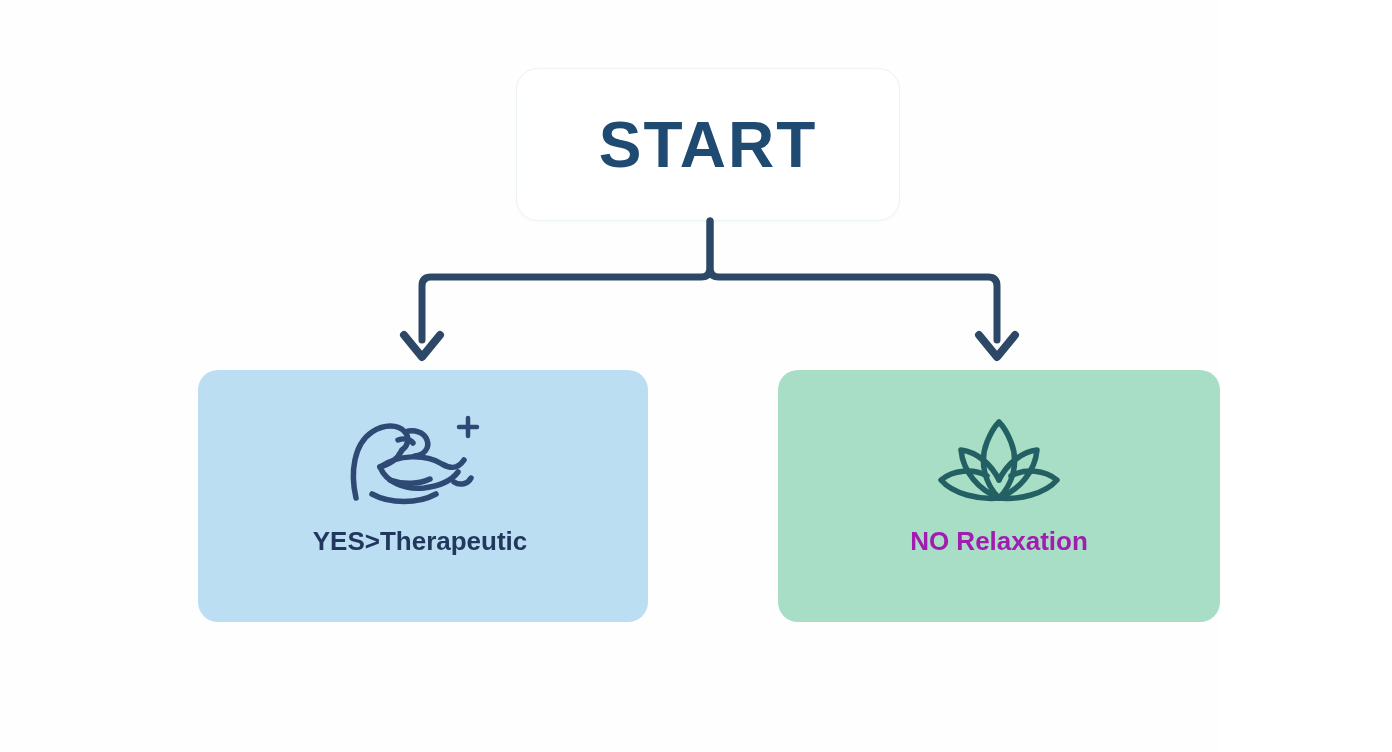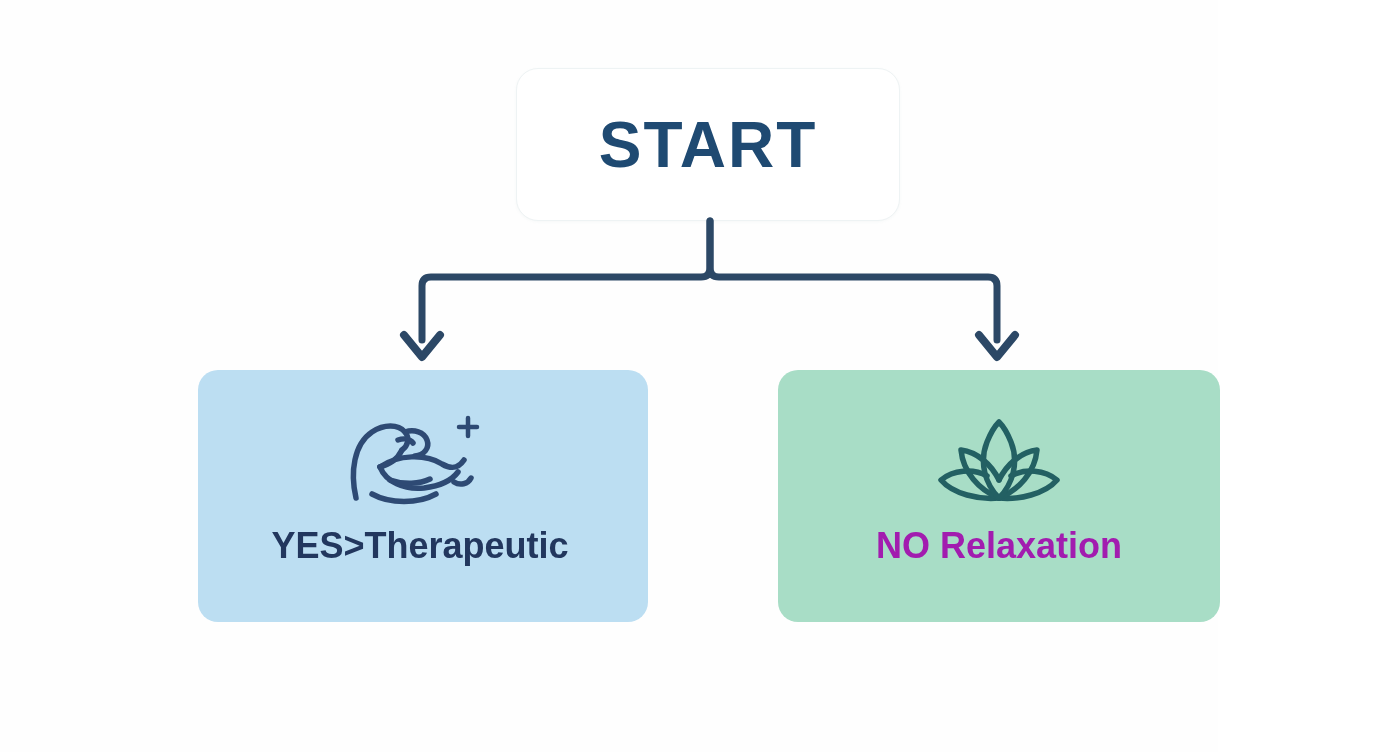--- a/index.html
+++ b/index.html
@@ -87,21 +87,21 @@
   .branch-box.left .branch-icon {
     width: 150px;
     margin-left: -22px;
   }
   .branch-box.right .branch-icon {
     width: 150px;
     margin-left: 0px;
   }
   .branch-label {
     margin-top: 24px;
-    font-size: 36px;
+    font-size: 26px;
     font-weight: bold;
     line-height: 1;
     white-space: nowrap;
   }
   .branch-box.left .branch-label {
     color: #22375e;
     margin-left: -6px;
   }
   .branch-box.right .branch-label {
     color: #a21caf;

